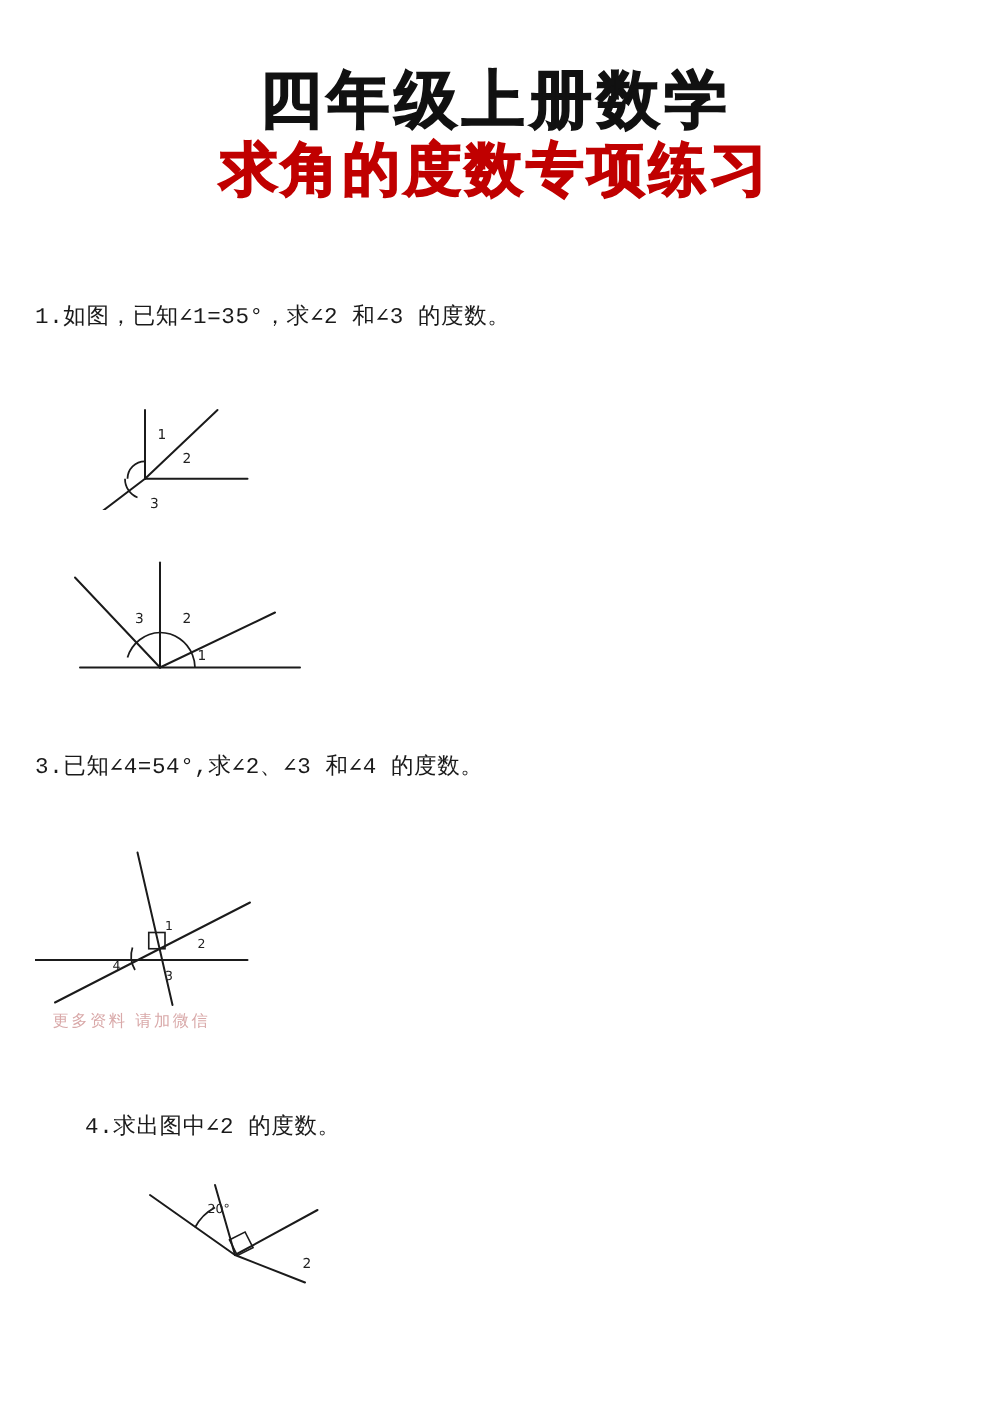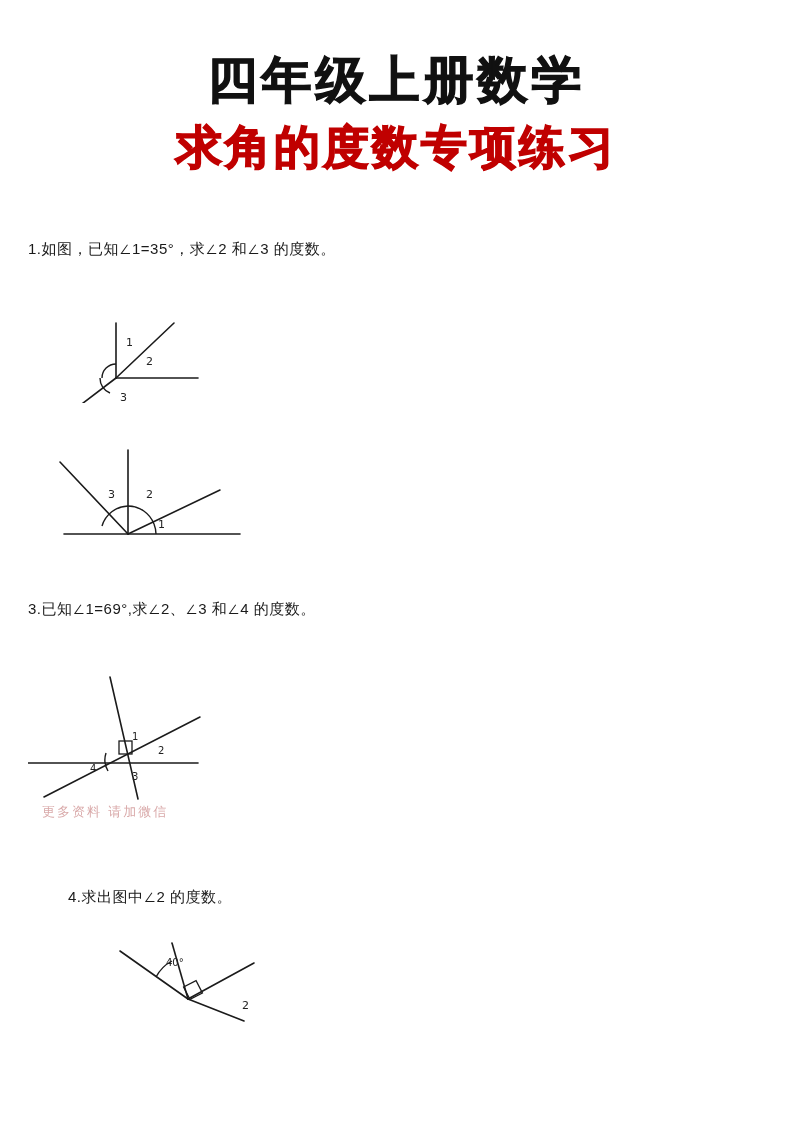--- a/index.html
+++ b/index.html
@@ -40,33 +40,33 @@
     line-height: 1.1;
     -webkit-text-stroke: 1.2px #111;
   }
   .title-sub {
     font-family: "DejaVu Serif", serif;
     font-weight: bold;
     font-size: 46px;
     letter-spacing: 3px;
     color: #c00000;
     line-height: 1.15;
-    margin-top: 14px;
+    margin-top: 2px;
     -webkit-text-stroke: 1.4px #c00000;
   }
 
   
   .question {
     position: absolute;
     left: 28px;
     width: 730px;
   }
   .q-text {
-    font-family: Liberation Sans, sans-serif;
-    font-size: 15px;
+    font-family: Liberation Mono, monospace;
+    font-size: 18px;
     color: #1a1a1a;
     letter-spacing: 0.5px;
     white-space: nowrap;
   }
   .figure {
     position: relative;
   }
   .fig-label {
     position: absolute;
     font-family: "DejaVu Sans", sans-serif;
@@ -150,21 +150,21 @@
         <path class="arc" d="M 100 64 A 28 28 0 0 1 126 82"></path>
         <path class="arc" d="M 128 92 A 28 28 0 0 0 126 82"></path>
       </svg>
       <div class="fig-label" style="left:80px; top:46px;">3</div>
       <div class="fig-label" style="left:118px; top:46px;">2</div>
       <div class="fig-label" style="left:130px; top:76px;">1</div>
     </div>
   </div>
 
   <div class="question" style="top:600px;">
-    <div class="q-text">3.已知∠1=69°,求∠2、∠3 和∠4 的度数。</div>
+    <div class="q-text">3.已知∠4=54°,求∠2、∠3 和∠4 的度数。</div>
     <div class="figure" style="margin-top:56px; height:160px;">
       <svg width="230" height="150" viewBox="0 0 230 150">
 
         <line class="stroke" x1="0" y1="88" x2="170" y2="88"></line>
 
         <line class="stroke" x1="82" y1="2" x2="110" y2="124"></line>
 
         <line class="stroke" x1="16" y1="122" x2="172" y2="42"></line>
 
         <rect class="sq" x="91" y="66" width="13" height="13"></rect>
@@ -189,18 +189,18 @@
         <line class="stroke" x1="120" y1="66" x2="104" y2="10"></line>
 
         <line class="stroke" x1="120" y1="66" x2="186" y2="30"></line>
 
         <line class="stroke" x1="120" y1="66" x2="176" y2="88"></line>
 
         <rect class="sq" x="118" y="50" width="14" height="14" transform="rotate(-27 125 57)"></rect>
 
         <path class="arc" d="M 88 44 A 38 38 0 0 1 104 28"></path>
       </svg>
-      <div class="fig-label small" style="left:98px; top:24px;">40°</div>
+      <div class="fig-label small" style="left:98px; top:24px;">20°</div>
       <div class="fig-label" style="left:174px; top:66px;">2</div>
     </div>
   </div>
 
 </div>
 
 </body></html>

